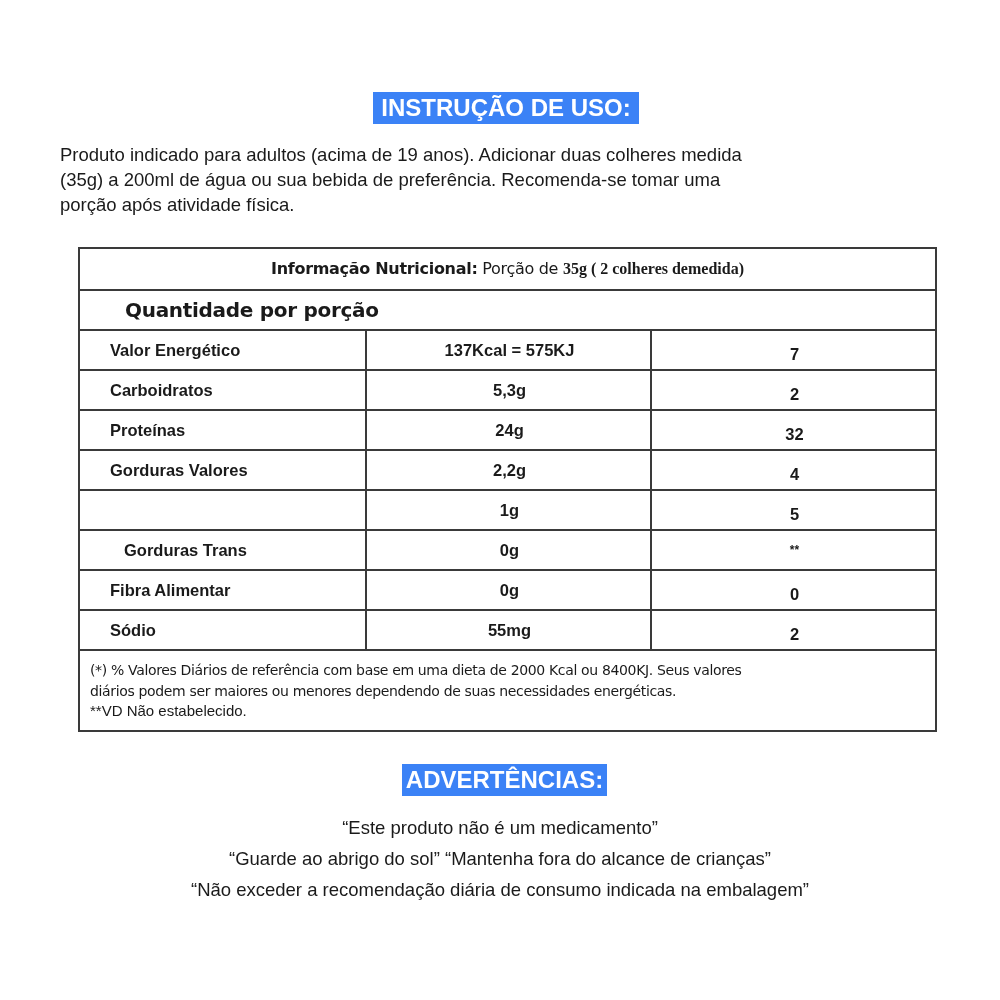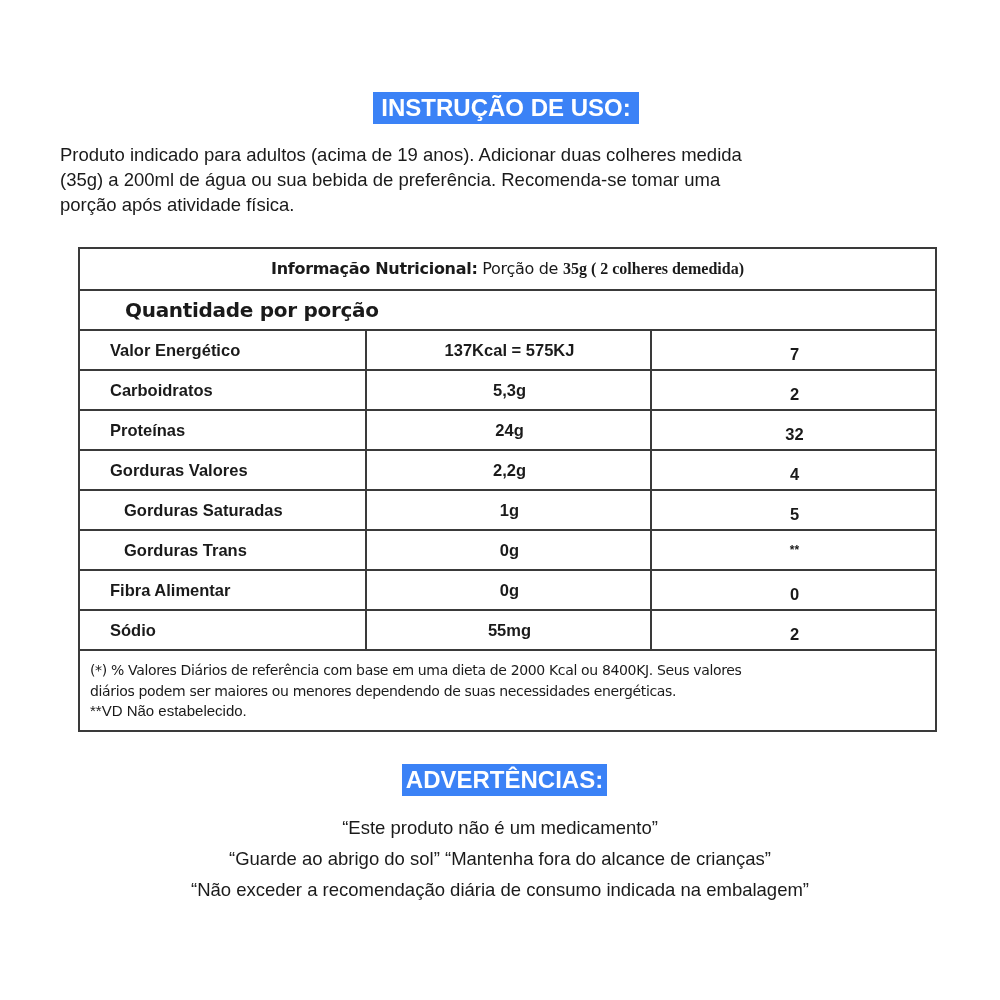--- a/index.html
+++ b/index.html
@@ -84,21 +84,20 @@
     <span class="cell c-name">Proteínas</span>
     <span class="cell c-amt">24g</span>
     <span class="cell c-vd">32</span>
   </div>
   <div class="row data-row" style="top:202px">
     <span class="cell c-name">Gorduras Valores</span>
     <span class="cell c-amt">2,2g</span>
     <span class="cell c-vd">4</span>
   </div>
   <div class="row data-row" style="top:242px">
-    <span class="cell c-name indent">Gorduras Saturadas</span>
     <span class="cell c-amt">1g</span>
     <span class="cell c-vd">5</span>
   </div>
   <div class="row data-row" style="top:282px">
     <span class="cell c-name indent">Gorduras Trans</span>
     <span class="cell c-amt">0g</span>
     <span class="cell c-vd stars">**</span>
   </div>
   <div class="row data-row" style="top:322px">
     <span class="cell c-name">Fibra Alimentar</span>

